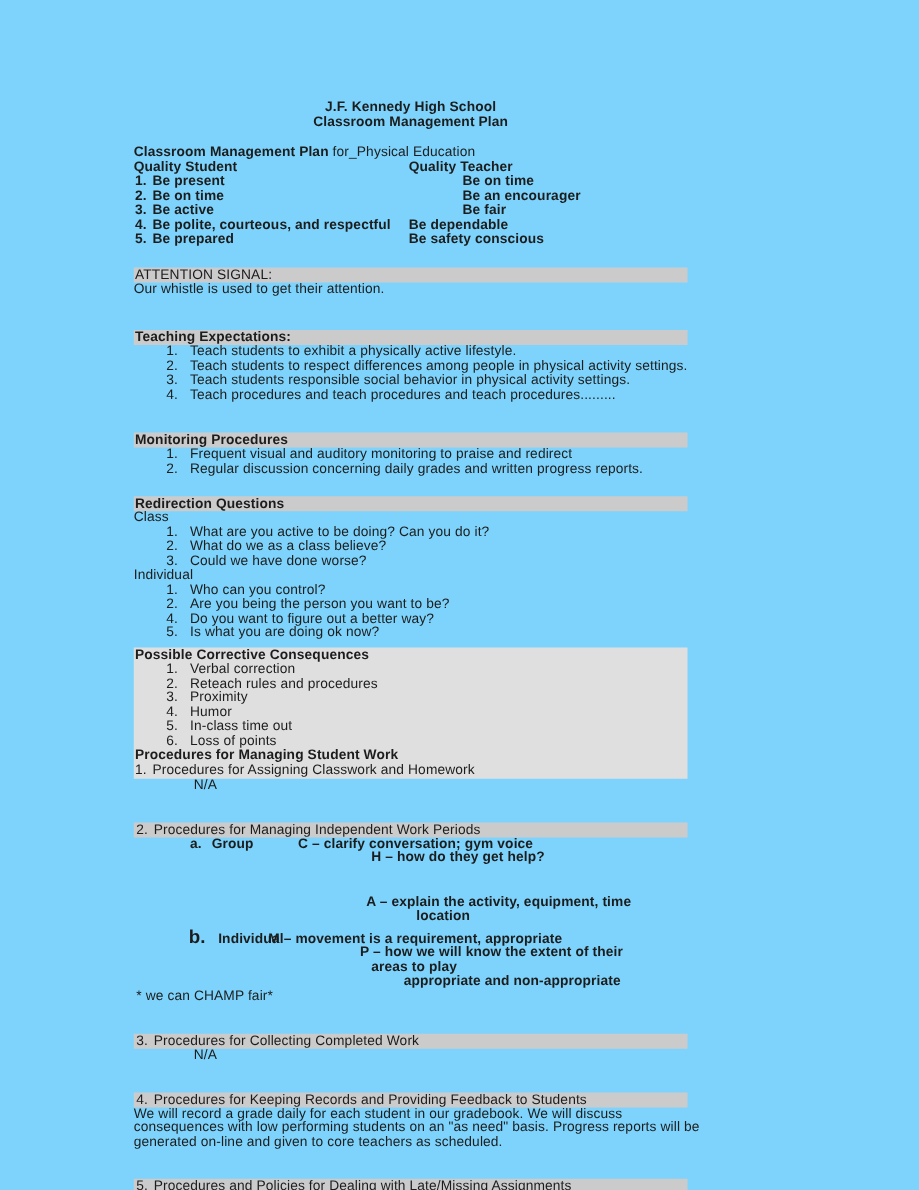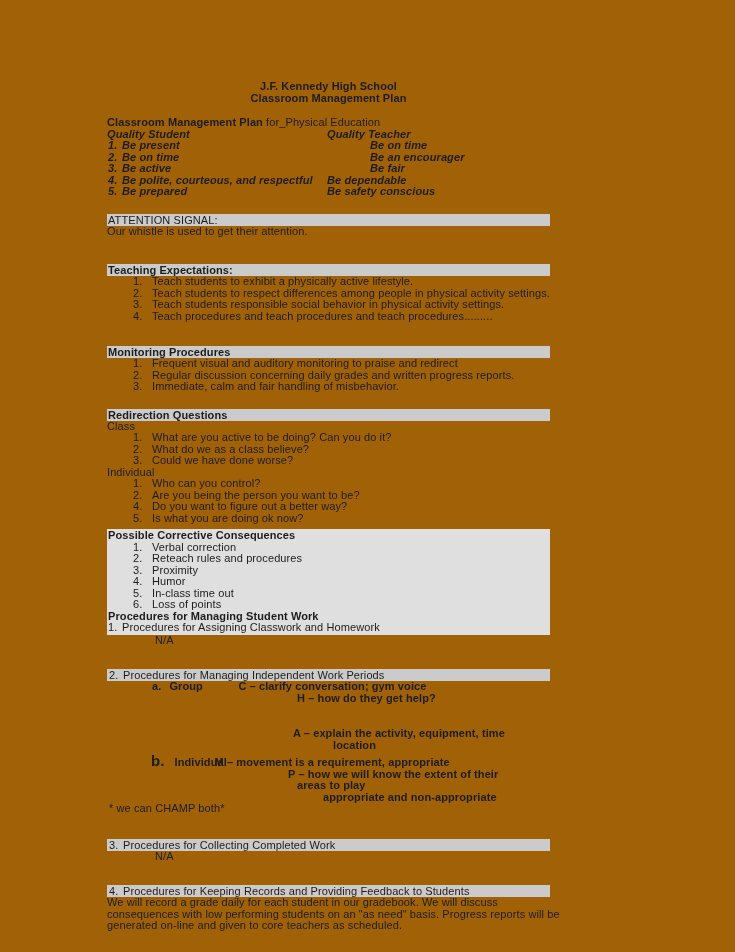--- a/index.html
+++ b/index.html
@@ -7,21 +7,21 @@
   body {
     width: 735px; height: 952px;
     font-family: "Liberation Sans", sans-serif;
     color: #1c1c1c;
     position: relative;
     overflow: hidden;
   }
   .page {
     position: absolute; left: 0; top: 0;
     width: 735px; height: 952px;
-    background: #a16207;
+    background: #7dd3fc;
   }
   .content {
     position: absolute; left: 107px; top: 81px;
     width: 460px;
     font-size: 11px; line-height: 11.5px;
     letter-spacing: 0.1px;
   }
   .titleblock { width: 443px; text-align: center; font-weight: bold; }
   .b { font-weight: bold; }
   .bar {
@@ -31,21 +31,21 @@
     white-space: nowrap;
     margin-top: 16px;
   }
   .block {
     width: 443px;
     background: #dfdfdf;
     padding: 1px 15px 1px 0;
   }
   .spacer { width: 1px; }
   .cols { display: grid; grid-template-columns: 220px 236px; width: 456px; }
-  .cols .cell { white-space: nowrap; font-style: italic; }
+  .cols .cell { white-space: nowrap; }
   .t-indent { padding-left: 43px; }
   .numrow { white-space: nowrap; }
   .numrow .n { display: inline-block; width: 14px; margin-left: 1px; }
   .li { white-space: nowrap; }
   .li .n { display: inline-block; width: 19px; margin-left: 26px; }
   .na { padding-left: 48px; }
   .champ { white-space: nowrap; font-weight: bold; }
   .champ .biglabel { font-size: 15px; line-height: 11.5px; }
   .ind-a  { padding-left: 45px; }
   .ind-cg { display: inline-block; width: 40px; }
@@ -105,21 +105,20 @@
     <div class="li"><span class="n">1.</span><span>Teach students to exhibit a physically active lifestyle.</span></div>
     <div class="li"><span class="n">2.</span><span>Teach students to respect differences among people in physical activity settings.</span></div>
     <div class="li"><span class="n">3.</span><span>Teach students responsible social behavior in physical activity settings.</span></div>
     <div class="li"><span class="n">4.</span><span>Teach procedures and teach procedures and teach procedures.........</span></div>
 
     <div class="spacer" style="height:8px"></div>
 
     <div class="bar b">Monitoring Procedures</div>
     <div class="li"><span class="n">1.</span><span>Frequent visual and auditory monitoring to praise and redirect</span></div>
     <div class="li"><span class="n">2.</span><span>Regular discussion concerning daily grades and written progress reports.</span></div>
-    <div class="li"><span class="n">3.</span><span>Immediate, calm and fair handling of misbehavior.</span></div>
 
     <div class="bar b">Redirection Questions</div>
     <div>Class</div>
     <div class="li"><span class="n">1.</span><span>What are you active to be doing? Can you do it?</span></div>
     <div class="li"><span class="n">2.</span><span>What do we as a class believe?</span></div>
     <div class="li"><span class="n">3.</span><span>Could we have done worse?</span></div>
     <div>Individual</div>
     <div class="li"><span class="n">1.</span><span>Who can you control?</span></div>
     <div class="li"><span class="n">2.</span><span>Are you being the person you want to be?</span></div>
     <div class="li"><span class="n">4.</span><span>Do you want to figure out a better way?</span></div>
@@ -148,21 +147,21 @@
     <div class="champ ind-h">H – how do they get help?</div>
     <div class="champ ind-ax">A – explain the activity, equipment, time</div>
     <div class="champ ind-loc">location</div>
 
     <div class="spacer" style="height:4px"></div>
 
     <div class="champ ind-b"><span class="biglabel">b.</span><span class="ind-bn">Individual</span><span class="ind-m">M – movement is a requirement, appropriate</span></div>
     <div class="champ ind-p">P – how we will know the extent of their</div>
     <div class="champ ind-areas">areas to play</div>
     <div class="champ ind-app">appropriate and non-appropriate</div>
-    <div class="note">* we can CHAMP both*</div>
+    <div class="note">* we can CHAMP fair*</div>
 
     <div class="spacer" style="height:8px"></div>
 
     <div class="bar numrow"><span class="n">3.</span><span>Procedures for Collecting Completed Work</span></div>
     <div class="na">N/A</div>
 
     <div class="spacer" style="height:7px"></div>
 
     <div class="bar numrow"><span class="n">4.</span><span>Procedures for Keeping Records and Providing Feedback to Students</span></div>
     <div class="para">We will record a grade daily for each student in our gradebook.  We will discuss consequences with low performing students on an "as need" basis.  Progress reports will be generated on-line and given to core teachers as scheduled.</div>

